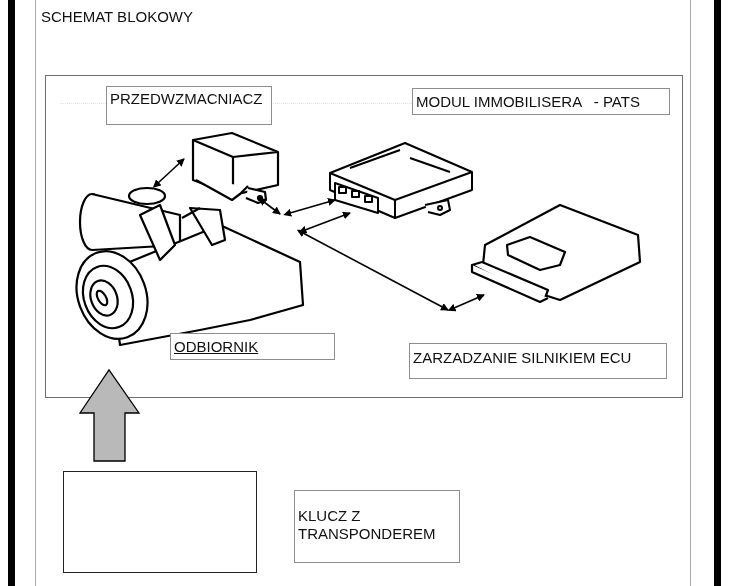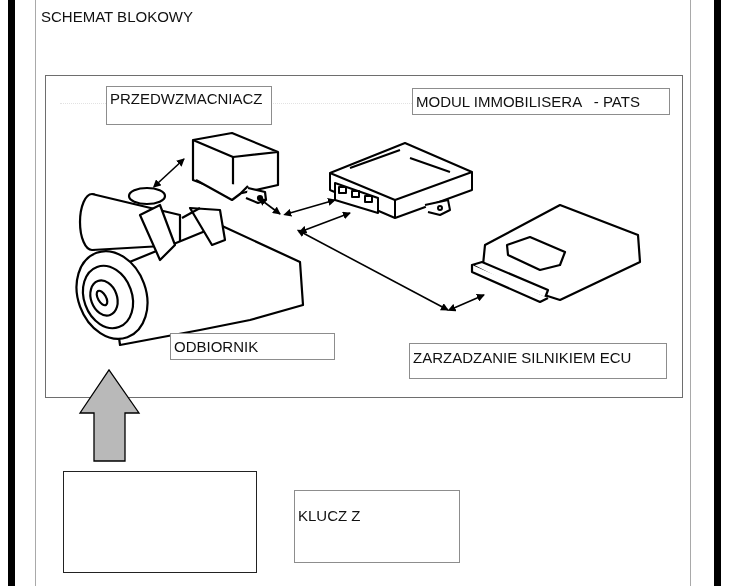--- a/index.html
+++ b/index.html
@@ -95,20 +95,21 @@
     <path d="M90,488 C84,492 86,498 96,500 L138,518 L142,512 L100,494 C96,490 94,486 90,488 Z"></path>
     <path d="M128,512 C138,505 155,500 175,498 C210,500 232,510 235,522 C238,532 230,537 222,538 L190,548 C170,553 145,545 132,532 C126,526 124,518 128,512 Z"></path>
     <path d="M142,512 C155,530 180,540 220,538"></path>
     <ellipse cx="192" cy="524" rx="14" ry="6"></ellipse>
     <path d="M184,524 L200,522"></path>
   </g>
 </svg>
 
 <div class="label" style="left:106px; top:86px; width:166px; height:39px; line-height:24px;">PRZEDWZMACNIACZ</div>
 <div class="label" style="left:404px; top:88px; width:258px; height:27px; line-height:26px; white-space:pre;margin-left:8px;">MODUL IMMOBILISERA   - PATS</div>
-<div class="label" style="left:170px; top:333px; width:165px; height:27px; line-height:26px;">ODBIORNIK</div>
+<div class="label" style="left:170px; top:333px; width:165px; height:27px; line-height:26px;text-decoration:underline;">ODBIORNIK</div>
 <div class="label" style="left:409px; top:343px; width:258px; height:36px; line-height:27px;">ZARZADZANIE SILNIKIEM ECU</div>
 
 <div class="keybox"></div>
 
 <div class="label" style="left:294px; top:490px; width:166px; height:73px; padding-top:16px; line-height:18px;">
   <div>KLUCZ Z</div>
+  <div>TRANSPONDEREM</div>
 </div>
 
 </body></html>

